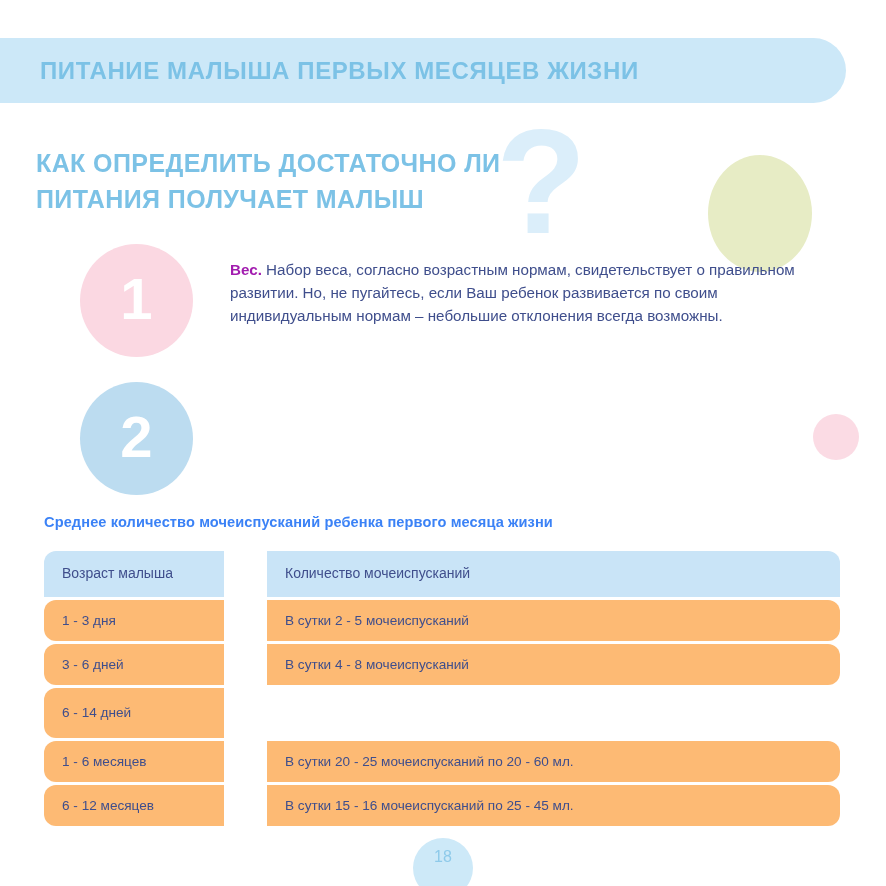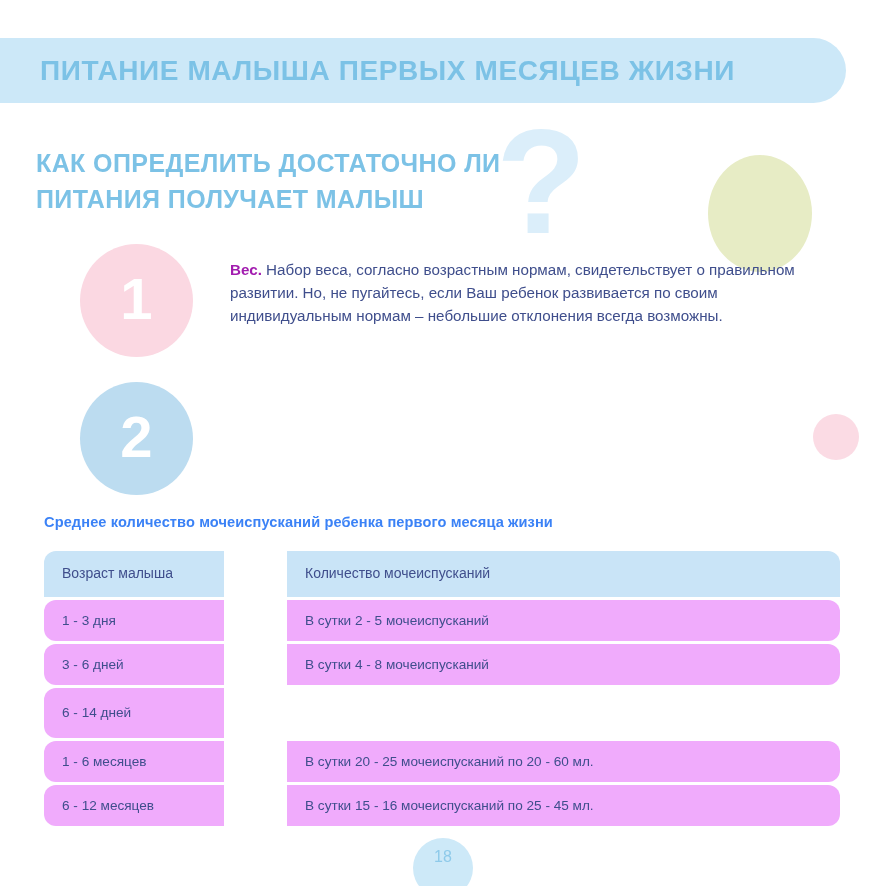--- a/index.html
+++ b/index.html
@@ -71,21 +71,21 @@
     background: #cce8f8;
     border-top-right-radius: 34px;
     border-bottom-right-radius: 34px;
     display: flex;
     align-items: center;
     z-index: 2;
   }
 
   .header-title {
     margin-left: 80px;
-    font-size: 28px;
+    font-size: 24px;
     font-weight: 700;
     letter-spacing: 0.6px;
     color: #7cc2e6;
     text-transform: uppercase;
     white-space: nowrap;
   }
 
   
   .main-heading {
     position: absolute;
@@ -160,25 +160,24 @@
     left: 44px;
     top: 551px;
     width: 796px;
     z-index: 1;
   }
 
   .trow {
     display: flex;
     align-items: center;
     margin-bottom: 3px;
-    gap: 20px;
   }
 
   .tcell {
-    background: #f0abfc;
+    background: #fdba74;
     display: flex;
     align-items: center;
     padding: 0 18px;
     font-size: 13.6px;
     color: #3f4e8c;
     line-height: 1.42;
   }
 
   .tcell.col-age {
     flex: 0 0 180px;

